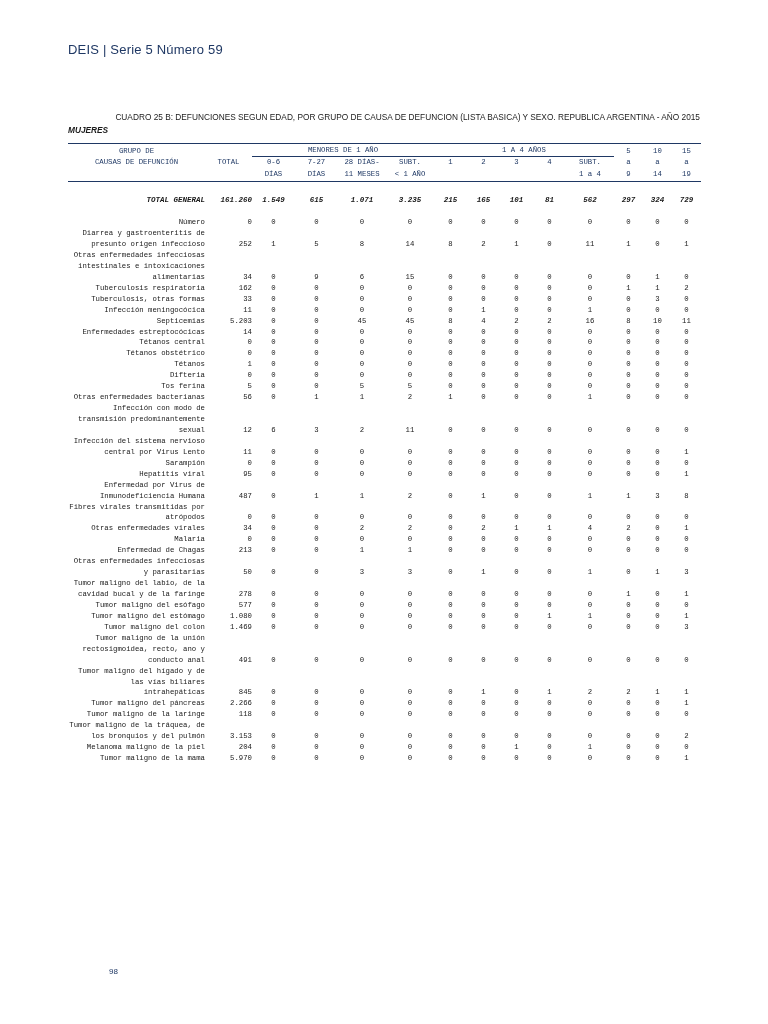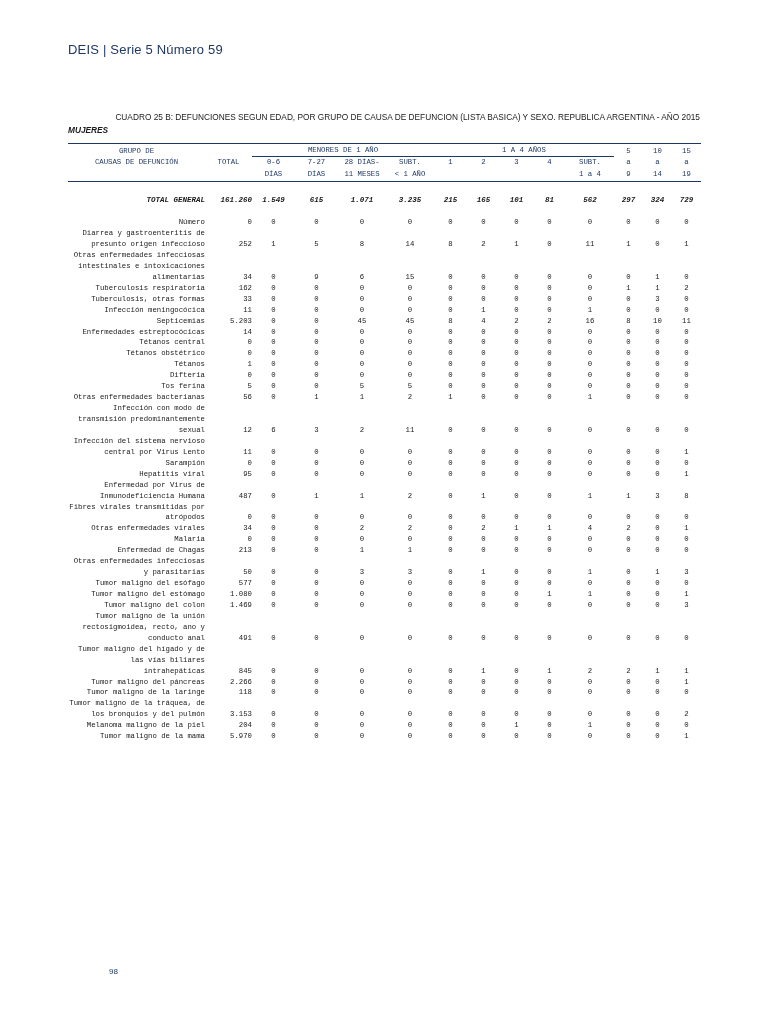--- a/index.html
+++ b/index.html
@@ -607,20 +607,36 @@
           <td class="num">0</td>
           <td class="num">1</td>
           <td class="num">0</td>
           <td class="num">0</td>
           <td class="num">1</td>
           <td class="num">0</td>
           <td class="num">1</td>
           <td class="num">3</td>
         </tr>
         <tr>
+          <td class="lbl cell-multi">Tumor maligno del labio, de la cavidad bucal y de la faringe</td>
+          <td class="num total">278</td>
+          <td class="num">0</td>
+          <td class="num">0</td>
+          <td class="num">0</td>
+          <td class="num">0</td>
+          <td class="num">0</td>
+          <td class="num">0</td>
+          <td class="num">0</td>
+          <td class="num">0</td>
+          <td class="num">0</td>
+          <td class="num">1</td>
+          <td class="num">0</td>
+          <td class="num">1</td>
+        </tr>
+        <tr>
           <td class="lbl cell-multi">Tumor maligno del esófago</td>
           <td class="num total">577</td>
           <td class="num">0</td>
           <td class="num">0</td>
           <td class="num">0</td>
           <td class="num">0</td>
           <td class="num">0</td>
           <td class="num">0</td>
           <td class="num">0</td>
           <td class="num">0</td>

